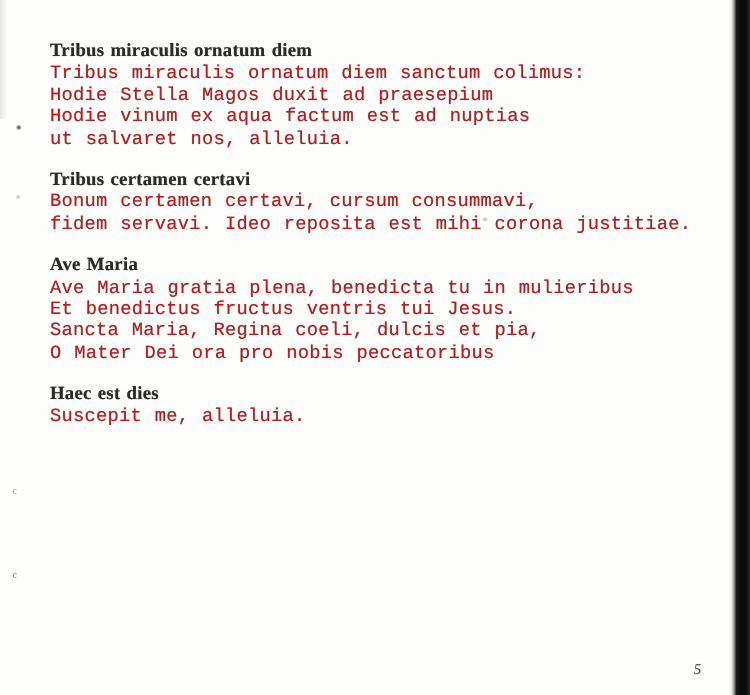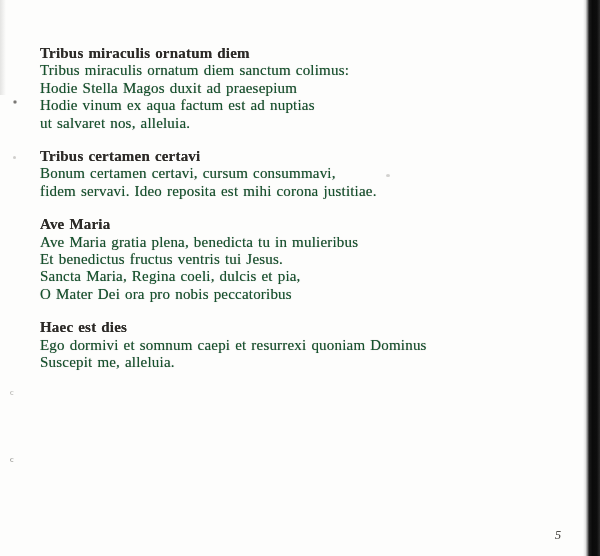--- a/index.html
+++ b/index.html
@@ -19,30 +19,31 @@
     position: absolute;
     top: 33px;
     left: 40px;
     right: 44px;
     font-size: 15px;
     line-height: 17.4px;
     letter-spacing: 0.2px;
     word-spacing: 1px;
   }
   .text-section {
-    margin: 12px 0 16px 0;
+    margin: 0 0 16px 0;
   }
   .section-title {
     font-weight: bold;
     color: #2c2a27;
     text-shadow: 0 0 0.6px rgba(60,58,54,0.75);
   }
   .line {
-    color: #14532d;
+    color: #b91c1c;
     text-shadow: 0 0 0.7px rgba(90,88,84,0.7);
+    font-family: Liberation Mono, monospace;
   }
   
   .scan-edge {
     position: absolute;
     top: 0;
     right: 0;
     width: 17px;
     height: 556px;
     background: linear-gradient(to right,
       rgba(220,220,220,0) 0%,
@@ -139,21 +140,20 @@
     <div class="text-section">
       <div class="section-title">Ave Maria</div>
       <div class="line">Ave Maria gratia plena, benedicta tu in mulieribus</div>
       <div class="line">Et benedictus fructus ventris tui Jesus.</div>
       <div class="line">Sancta Maria, Regina coeli, dulcis et pia,</div>
       <div class="line">O Mater Dei ora pro nobis peccatoribus</div>
     </div>
 
     <div class="text-section">
       <div class="section-title">Haec est dies</div>
-      <div class="line">Ego dormivi et somnum caepi et resurrexi quoniam Dominus</div>
       <div class="line">Suscepit me, alleluia.</div>
     </div>
 
   </div>
 
   <div class="left-smudge"></div>
   <div class="speck speck-dot-1"></div>
   <div class="speck speck-dot-2"></div>
   <div class="speck speck-dot-3"></div>
   <div class="speck speck-glyph-1">c</div>

